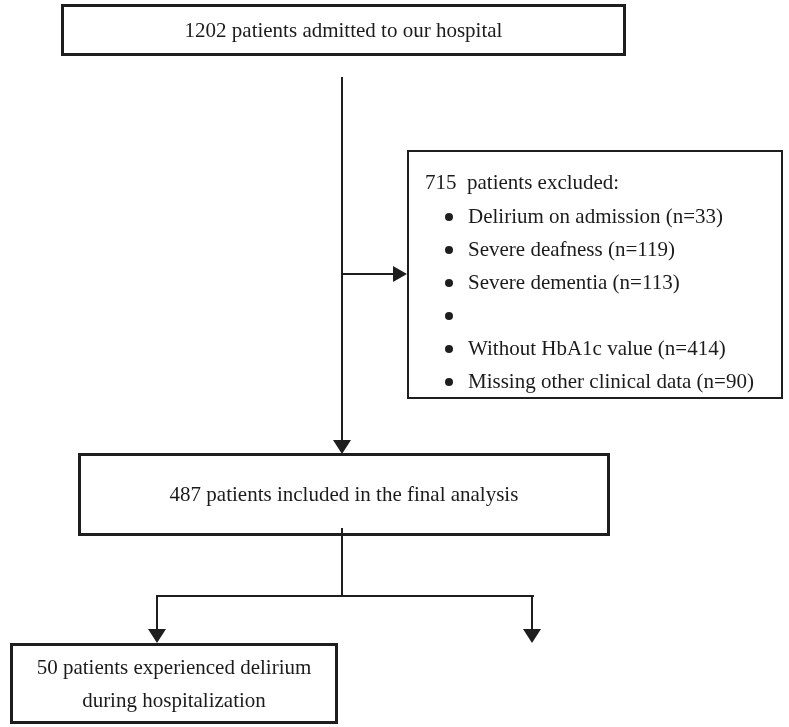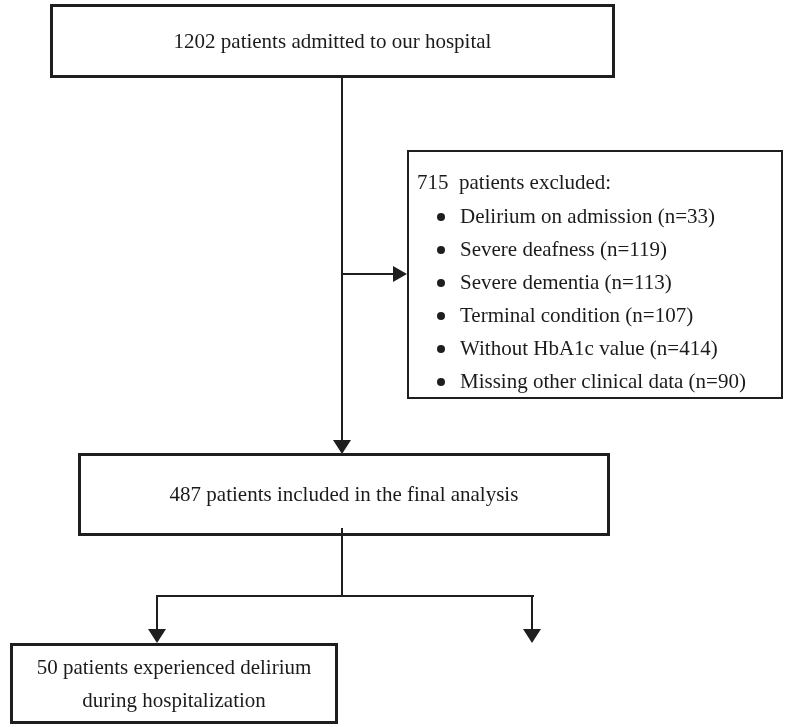--- a/index.html
+++ b/index.html
@@ -28,24 +28,24 @@
     background: var(--bg);
     display: flex;
     flex-direction: column;
     align-items: center;
     justify-content: center;
     text-align: center;
     font-size: 21px;
     line-height: 33px;
   }
   .box.thin { border-width: 2px; }
-  #box-admitted  { left: 50px;  top: 4px;   width: 565px; height: 74px; }
+  #box-admitted  { left: 61px;  top: 4px;   width: 565px; height: 52px; }
   #box-excluded  { left: 407px; top: 150px; width: 376px; height: 249px;
                    display: block; text-align: left;
-                   padding: 17px 8px 0 8px; }
+                   padding: 17px 8px 0 16px; }
   #box-included  { left: 78px;  top: 453px; width: 532px; height: 83px; }
   #box-delirium  { left: 2px;   top: 643px; width: 328px; height: 81px; margin-left: 8px; }
   #box-nodelirium{ left: 366px; top: 643px; width: 336px; height: 79px; }
 
   .excl-title {
     font-size: 21px;
     line-height: 26px;
     white-space: pre-wrap;
   }
   .excl-list {
@@ -112,21 +112,20 @@
       <li>
         <span class="bullet"></span>
         <span>Severe deafness (n=119)</span>
       </li>
       <li>
         <span class="bullet"></span>
         <span>Severe dementia (n=113)</span>
       </li>
       <li>
         <span class="bullet"></span>
-        <span>Terminal condition (n=107)</span>
       </li>
       <li>
         <span class="bullet"></span>
         <span>Without HbA1c value (n=414)</span>
       </li>
       <li>
         <span class="bullet"></span>
         <span>Missing other clinical data (n=90)</span>
       </li>
     </ul>

